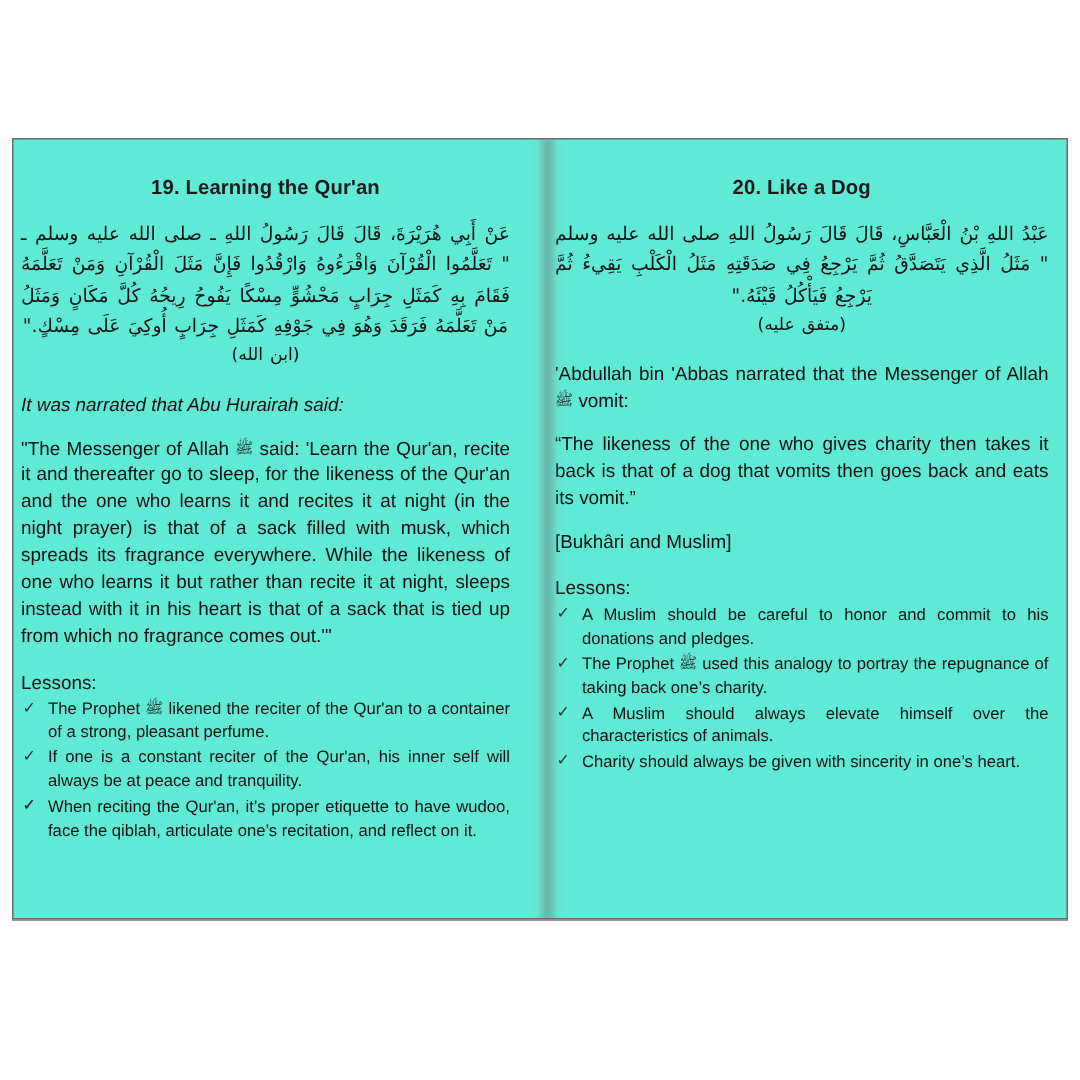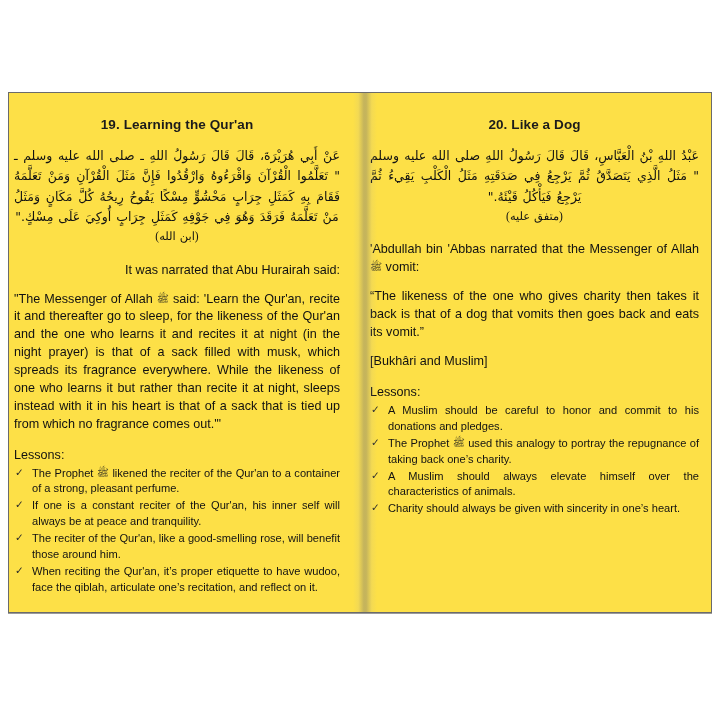--- a/index.html
+++ b/index.html
@@ -13,21 +13,21 @@
     font-family: "Liberation Sans", sans-serif;
     overflow: hidden;
   }
 
   #book-spread {
     position: absolute;
     left: 8px;
     top: 92px;
     width: 704px;
     height: 521px;
-    background: #fde047;
+    background: #5eead4;
     border: 1px solid #6b6b6b;
     box-sizing: border-box;
     display: flex;
     box-shadow: 0 1px 0 #9a9a9a;
   }
 
   .page {
     position: relative;
     box-sizing: border-box;
     height: 100%;
@@ -73,31 +73,30 @@
     line-height: 1.62;
     color: #121212;
     margin: 14px 0 16px 0;
     word-spacing: 1px;
   }
   .arabic .src {
     display: block;
     text-align: center;
     text-align-last: center;
     font-size: 11.5px;
-    font-family: Liberation Serif, serif;
   }
 
   .body-text {
     font-size: 12.6px;
     line-height: 1.42;
     color: #111111;
     text-align: justify;
     margin: 0 0 11px 0;
   }
-  .body-text.plain { text-align: right; }
+  .body-text.plain { text-align: left; font-style: italic; }
 
   .ref-line {
     font-size: 12.6px;
     line-height: 1.42;
     color: #111111;
     margin: 0 0 11px 0;
   }
 
   .lessons-label {
     font-size: 12.6px;
@@ -167,21 +166,20 @@
       <li>
         <span class="tick">✓</span>
         <span>The Prophet </span><span class="pbuh">ﷺ</span><span> likened the reciter of the Qur'an to a container of a strong, pleasant perfume.</span>
       </li>
       <li>
         <span class="tick">✓</span>
         <span>If one is a constant reciter of the Qur'an, his inner self will always be at peace and tranquility.</span>
       </li>
       <li>
         <span class="tick">✓</span>
-        <span>The reciter of the Qur'an, like a good-smelling rose, will benefit those around him.</span>
       </li>
       <li>
         <span class="tick">✓</span>
         <span>When reciting the Qur'an, it’s proper etiquette to have wudoo, face the qiblah, articulate one’s recitation, and reflect on it.</span>
       </li>
     </ul>
   </div>
 
   <div class="page page-right">
 

